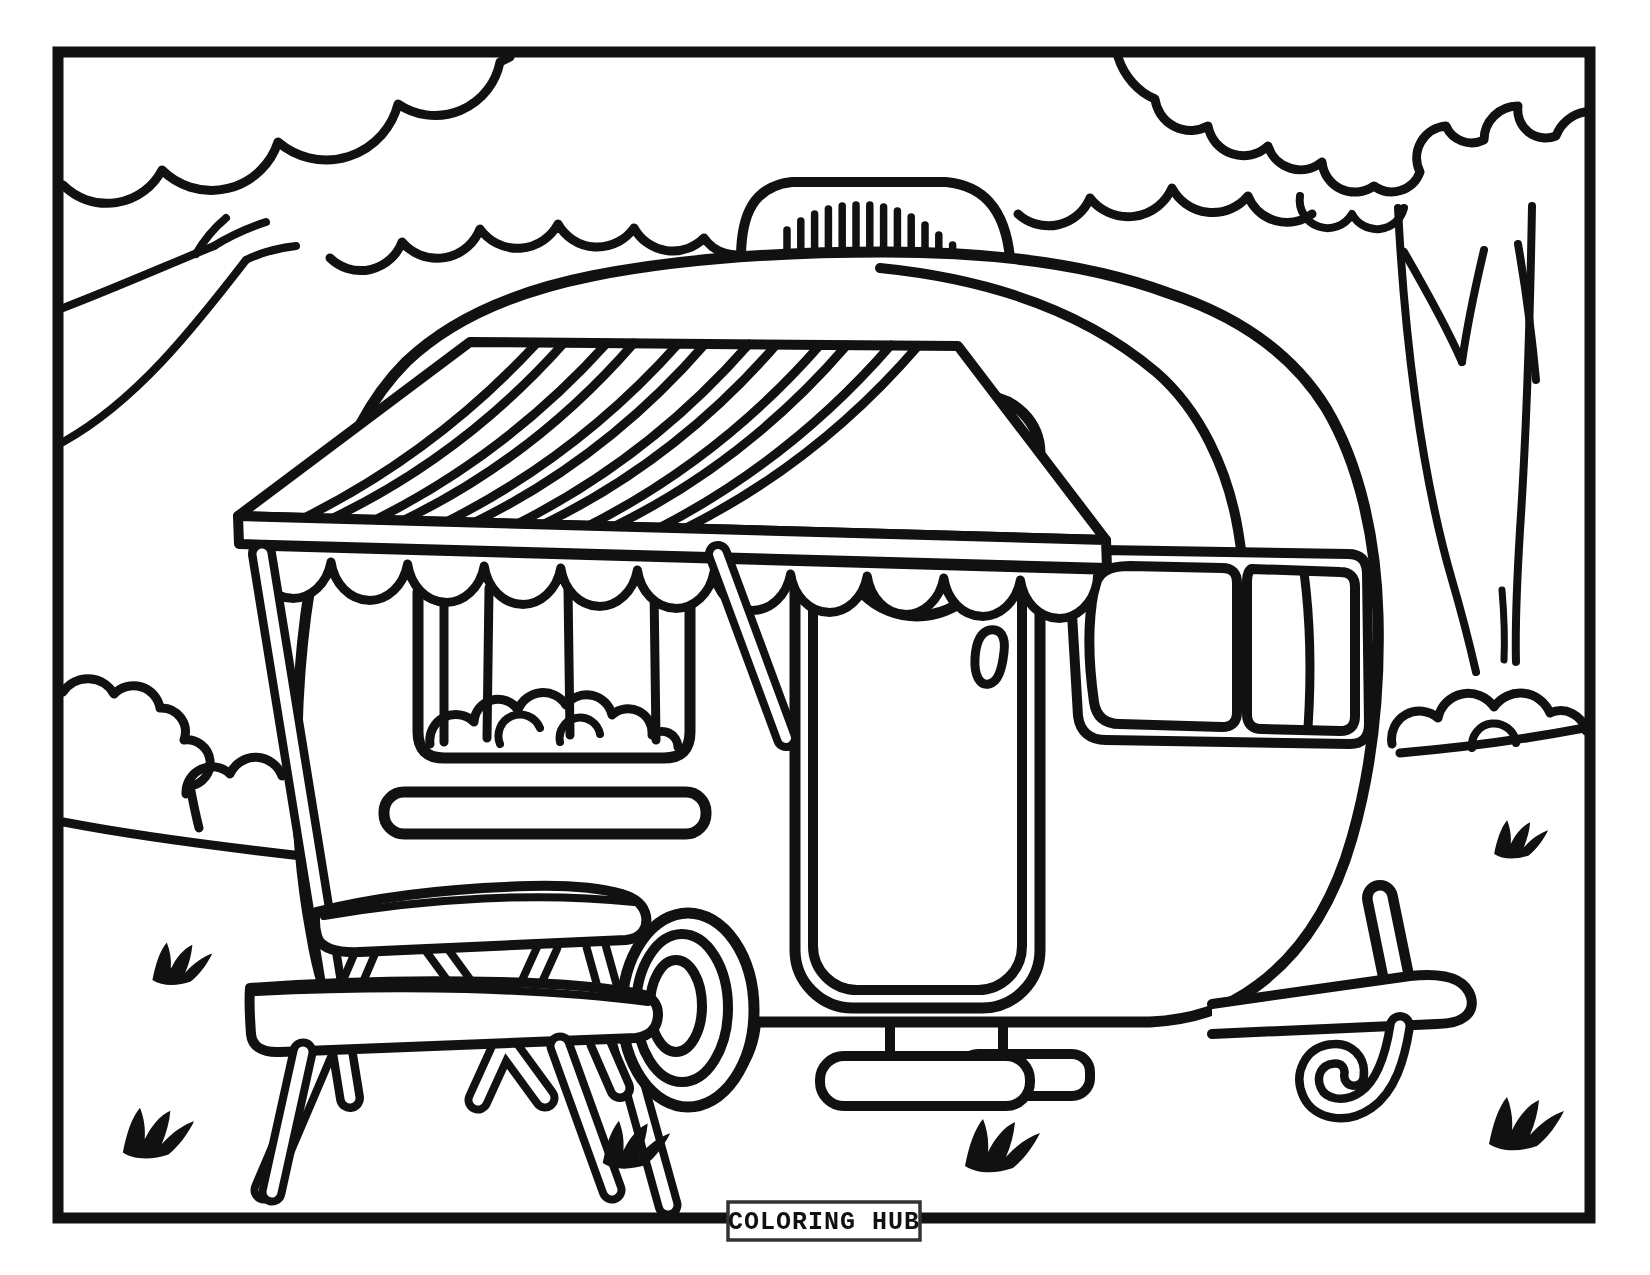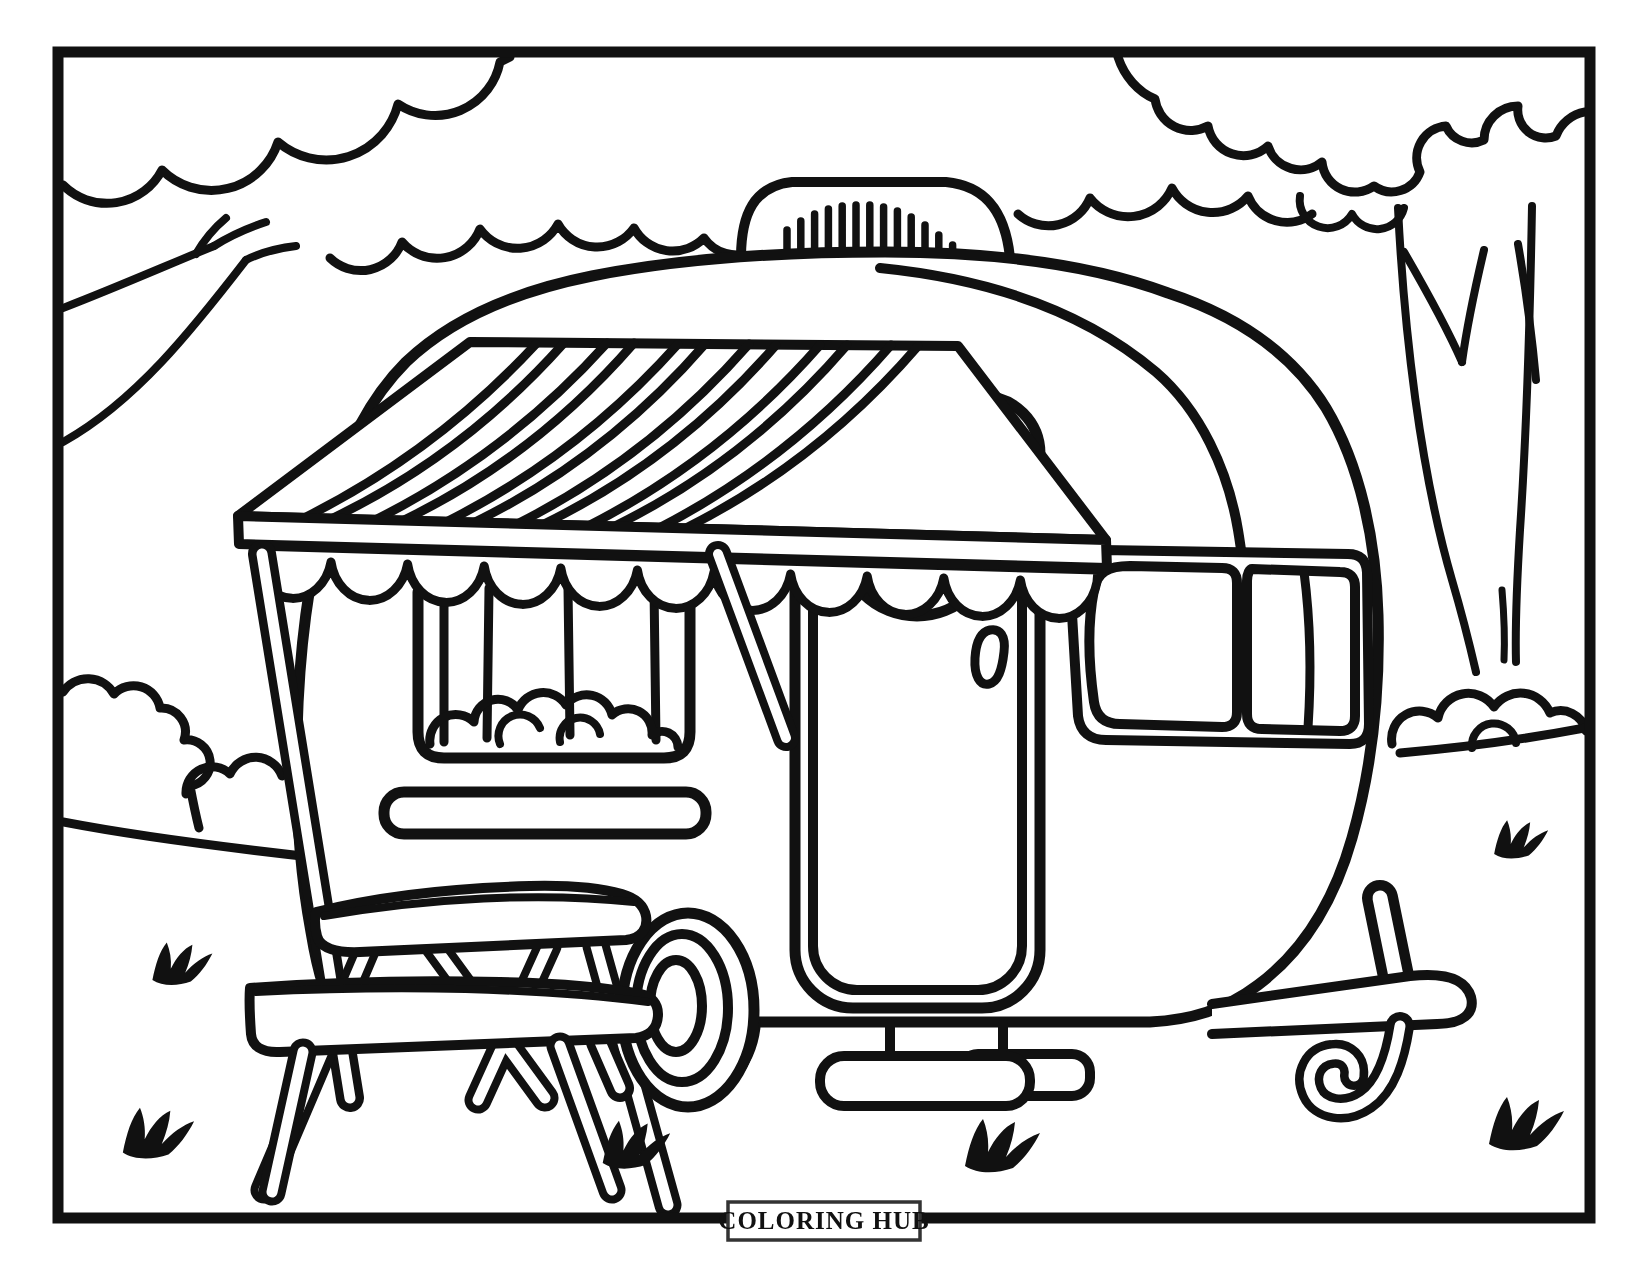--- a/index.html
+++ b/index.html
@@ -1,18 +1,18 @@
 <!DOCTYPE html>
 <html><head>
 <meta charset="utf-8">
 <style>
   html,body{margin:0;padding:0;background:#e8e8e8;}
   .page{
     width:1650px;height:1275px;background:#ffffff;position:relative;overflow:hidden;
-    font-family:Liberation Serif, serif;
+    font-family:Liberation Mono, monospace;
   }
   svg{display:block;width:1650px;height:1275px;}
   .ln{fill:none;stroke:#111;stroke-linecap:round;stroke-linejoin:round;}
   .fw{fill:#fff;stroke:#111;stroke-linecap:round;stroke-linejoin:round;}
   .dbl-b{fill:none;stroke:#111;stroke-linecap:round;}
   .dbl-w{fill:none;stroke:#fff;stroke-linecap:round;}
   .footer-label{font-weight:bold;font-size:25px;letter-spacing:1px;fill:#111;}
 </style>
 </head>
 <body>

